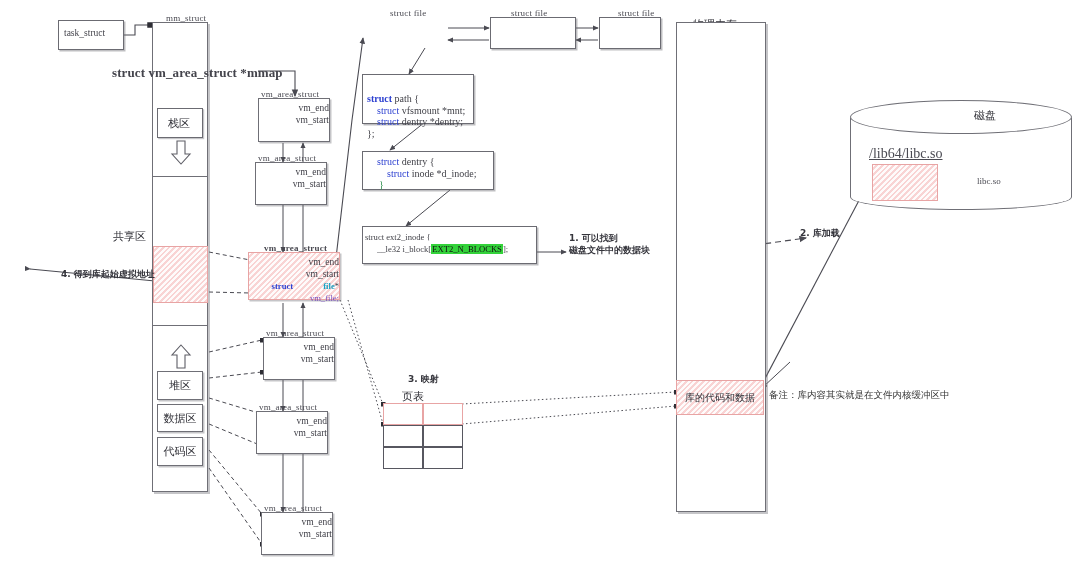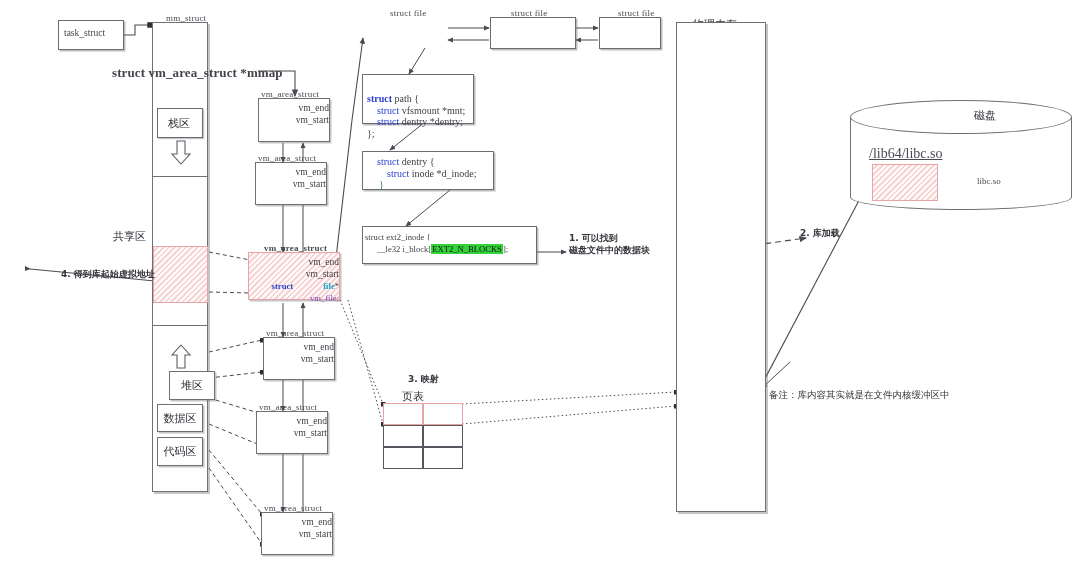--- a/index.html
+++ b/index.html
@@ -202,21 +202,21 @@
 
   <div class="lbl cn" style="left:113px;top:229px;font-size:11px;color:#2f2f36;">共享区</div>
   <div class="hatch" style="position:absolute;left:153px;top:246px;width:55px;height:57px;box-sizing:border-box;"></div>
 
   <div style="position:absolute;left:152px;top:325px;width:56px;height:0;border-top:1px solid #6f6f76;"></div>
 
   <svg style="position:absolute;left:170px;top:344px;width:22px;height:26px;">
     <path d="M11,1 L20,11 L15,11 L15,24 L7,24 L7,11 L2,11 Z" fill="#fff" stroke="#5e5e66" stroke-width="1.1"></path>
   </svg>
 
-  <div class="reg" style="left:157px;top:371px;width:46px;height:29px;margin-left:12px;">
+  <div class="reg" style="left:157px;top:371px;width:46px;height:29px;">
     <span>堆区</span>
   </div>
   <div class="reg" style="left:157px;top:404px;width:46px;height:28px;">
     <span>数据区</span>
   </div>
   <div class="reg" style="left:157px;top:437px;width:46px;height:29px;">
     <span>代码区</span>
   </div>
 
   <div class="lbl cap" style="left:261px;top:89px;">vm_area_struct</div>
@@ -315,20 +315,24 @@
     <div class="ptcell hatch" style="left:0;top:0;width:40px;height:22px;"></div>
     <div class="ptcell hatch" style="left:40px;top:0;width:40px;height:22px;"></div>
     <div class="ptcell" style="left:0;top:22px;width:40px;height:22px;"></div>
     <div class="ptcell" style="left:40px;top:22px;width:40px;height:22px;"></div>
     <div class="ptcell" style="left:0;top:44px;width:40px;height:22px;"></div>
     <div class="ptcell" style="left:40px;top:44px;width:40px;height:22px;"></div>
   </div>
 
   <div class="lbl cn" style="left:693px;top:8px;font-size:11px;color:#2f2f36;margin-top:9px;">物理内存</div>
   <div class="outer" style="left:676px;top:22px;width:90px;height:490px;"></div>
+  <div class="hatch" style="position:absolute;left:676px;top:380px;width:88px;height:35px;box-sizing:border-box;
+       display:flex;align-items:center;justify-content:center;">
+    <span class="cn" style="font-size:10px;color:#2f2f36;">库的代码和数据</span>
+  </div>
   <div class="plain-cn" style="position:absolute;left:769px;top:389px;font-size:9.5px;white-space:nowrap;">备注：库内容其实就是在文件内核缓冲区中</div>
 
   <div class="disk-body" style="left:850px;top:118px;width:222px;height:92px;"></div>
   <div class="disk-top" style="left:850px;top:100px;width:222px;height:34px;"></div>
   <div class="lbl cn" style="left:974px;top:108px;font-size:11px;color:#2f2f36;">磁盘</div>
   <div class="lbl" style="left:869px;top:146px;font-size:14px;color:#4a4a52;text-decoration:underline;">/lib64/libc.so</div>
   <div class="hatch" style="position:absolute;left:872px;top:164px;width:66px;height:37px;box-sizing:border-box;"></div>
   <div class="lbl" style="left:943px;top:176px;font-size:9px;color:#4a4a52;padding-left:34px;">libc.so</div>
 
 </div>

